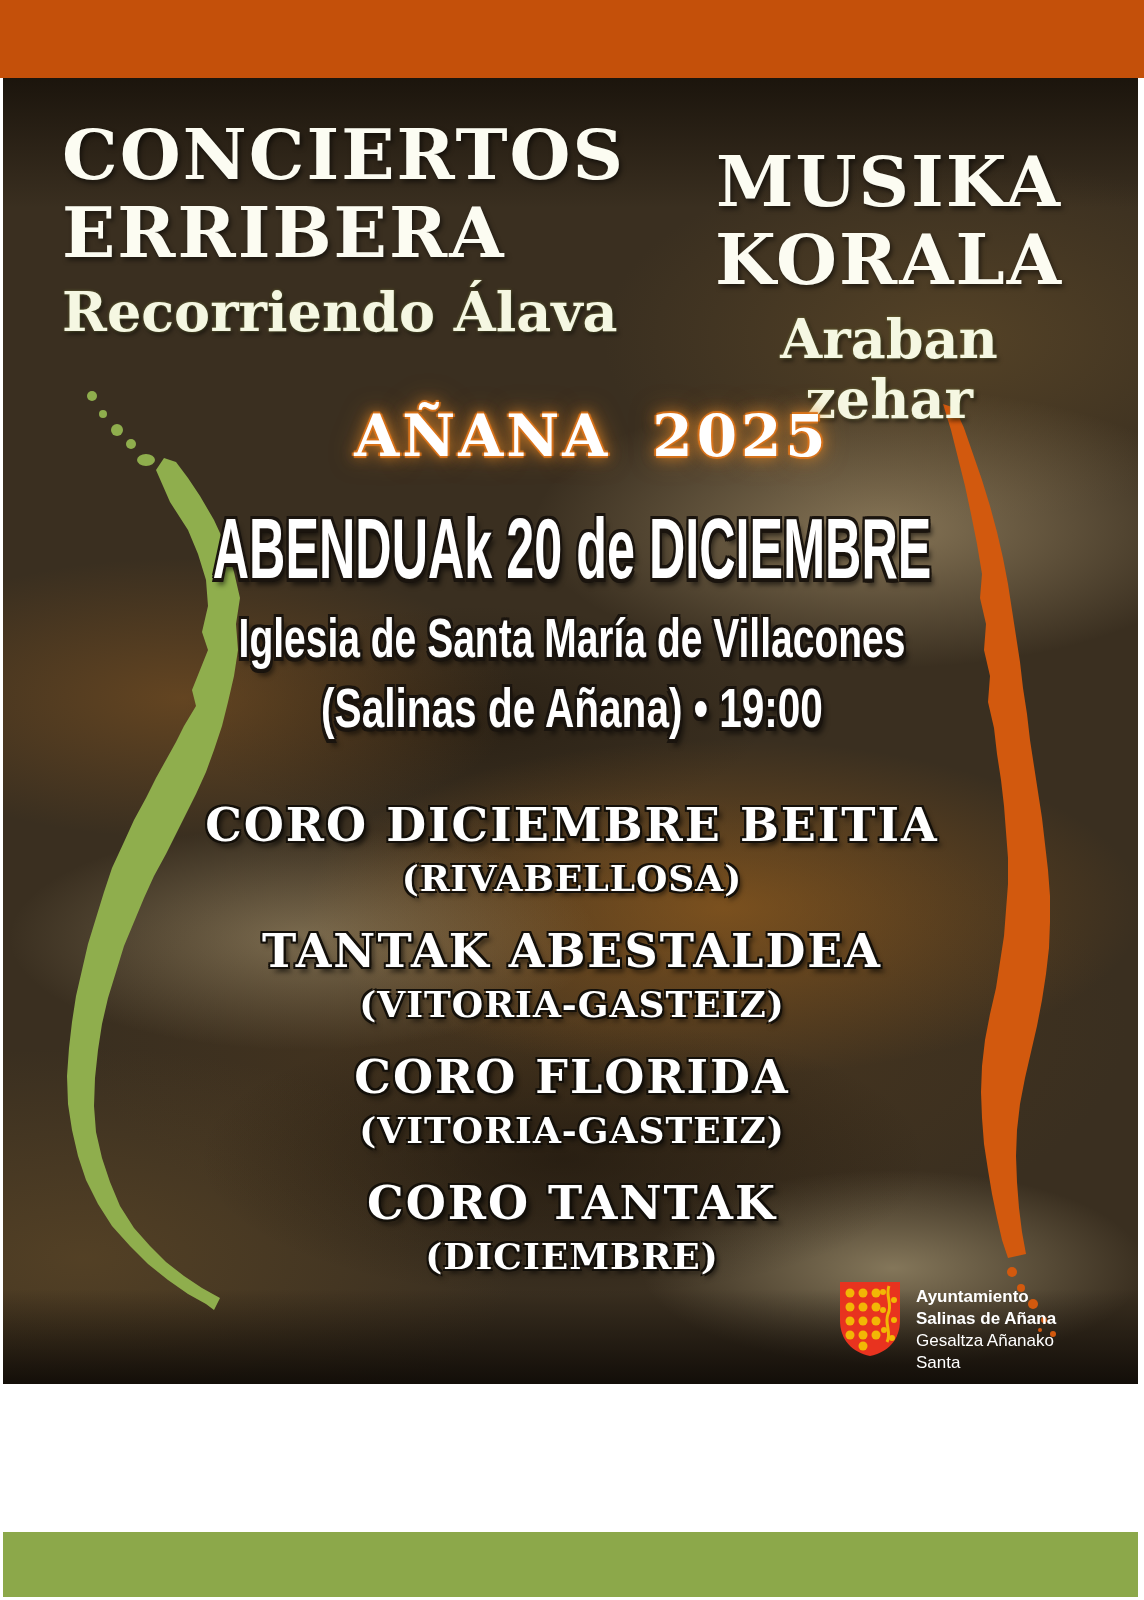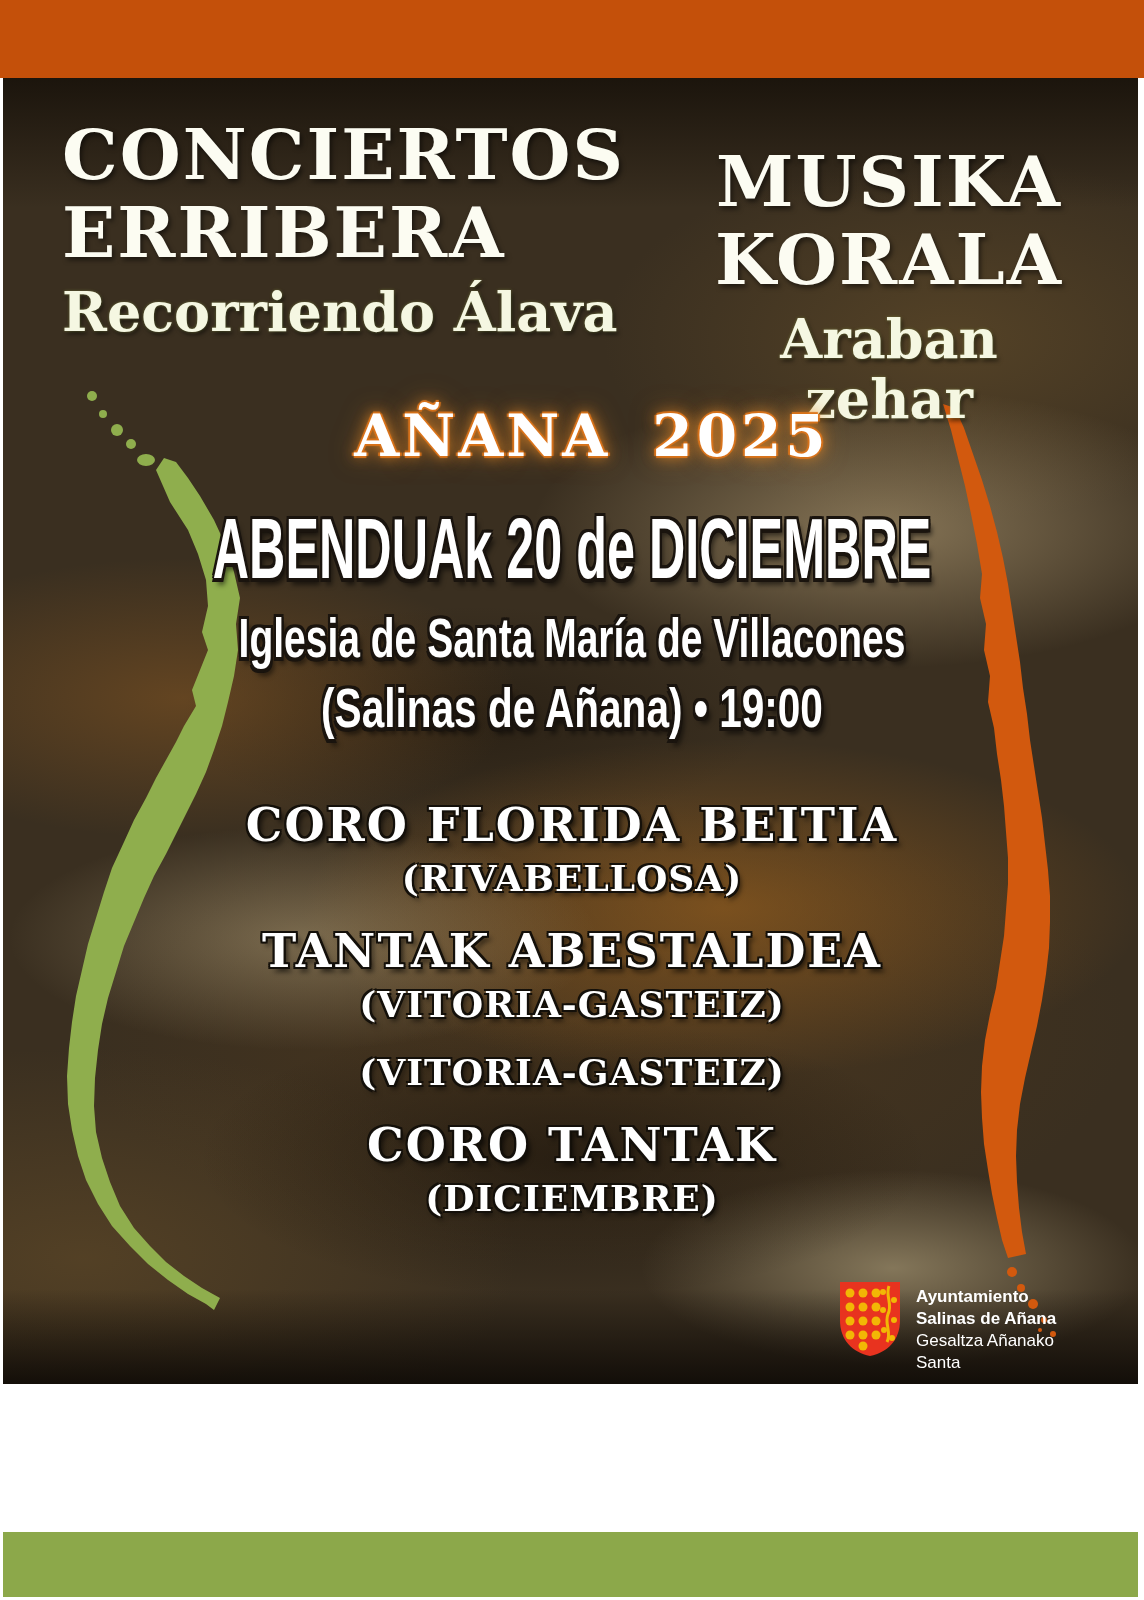--- a/index.html
+++ b/index.html
@@ -121,28 +121,29 @@
 
   <div class="anana-line">
     <span>AÑANA</span><span class="anana-year">2025</span>
   </div>
   <div class="cond outline-big date-line">ABENDUAk 20 de DICIEMBRE</div>
   <div class="cond outline-big venue-line">Iglesia de Santa María de Villacones</div>
   <div class="cond outline-big detail-line">(Salinas de Añana) • 19:00</div>
 
   <div class="lineup">
     <div>
-      <div class="choir-name">CORO FLORIDA BEITIA</div>
+      <div class="choir-name">CORO DICIEMBRE BEITIA</div>
       <div class="choir-origin">(RIVABELLOSA)</div>
     </div>
     <div>
       <div class="choir-name">TANTAK ABESTALDEA</div>
       <div class="choir-origin">(VITORIA-GASTEIZ)</div>
     </div>
     <div>
+      <div class="choir-name">CORO FLORIDA</div>
       <div class="choir-origin">(VITORIA-GASTEIZ)</div>
     </div>
     <div>
       <div class="choir-name">CORO TANTAK</div>
       <div class="choir-origin">(DICIEMBRE)</div>
     </div>
   </div>
 
   <div class="ayto">
     <svg class="ayto-shield" viewBox="0 0 64 78">

